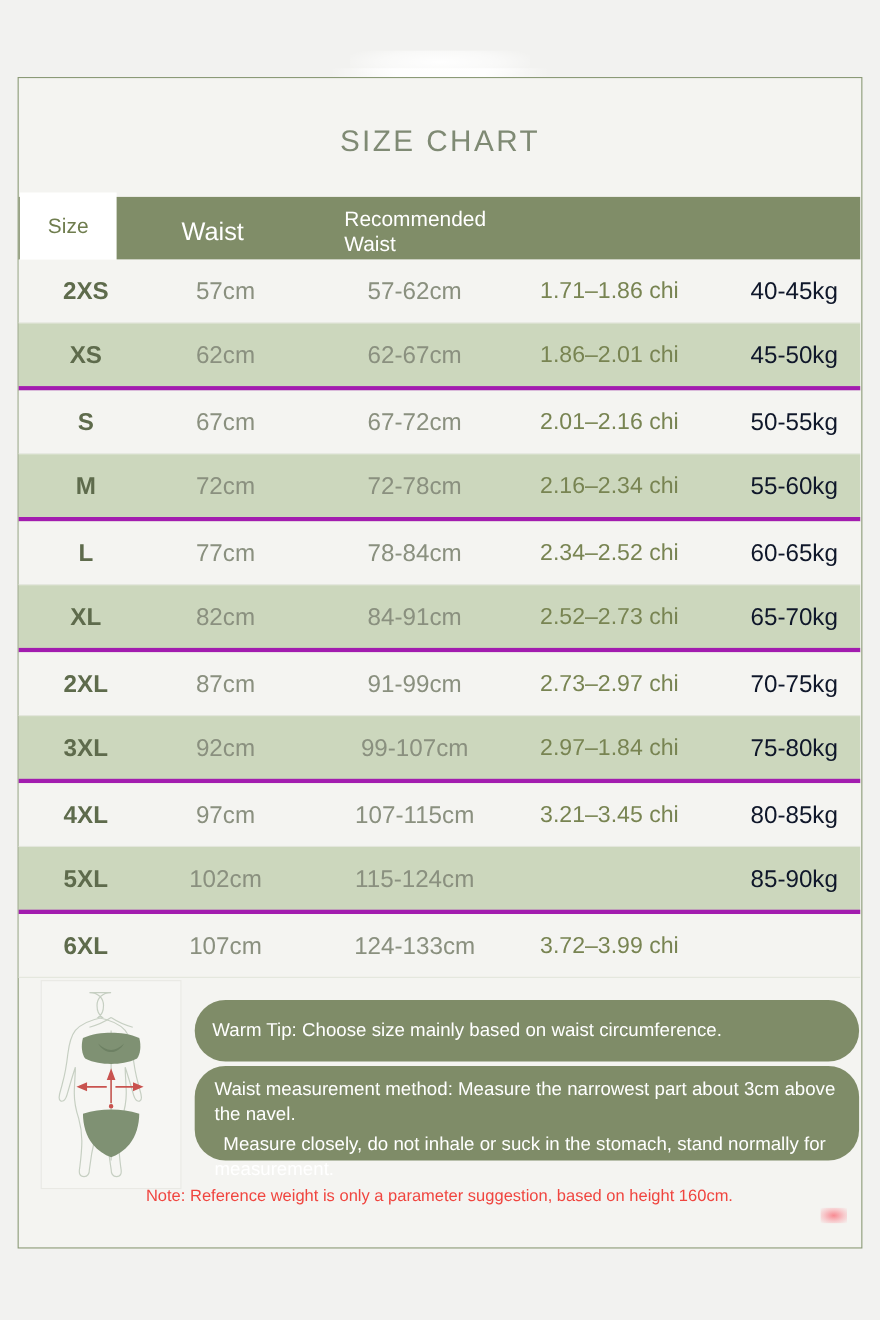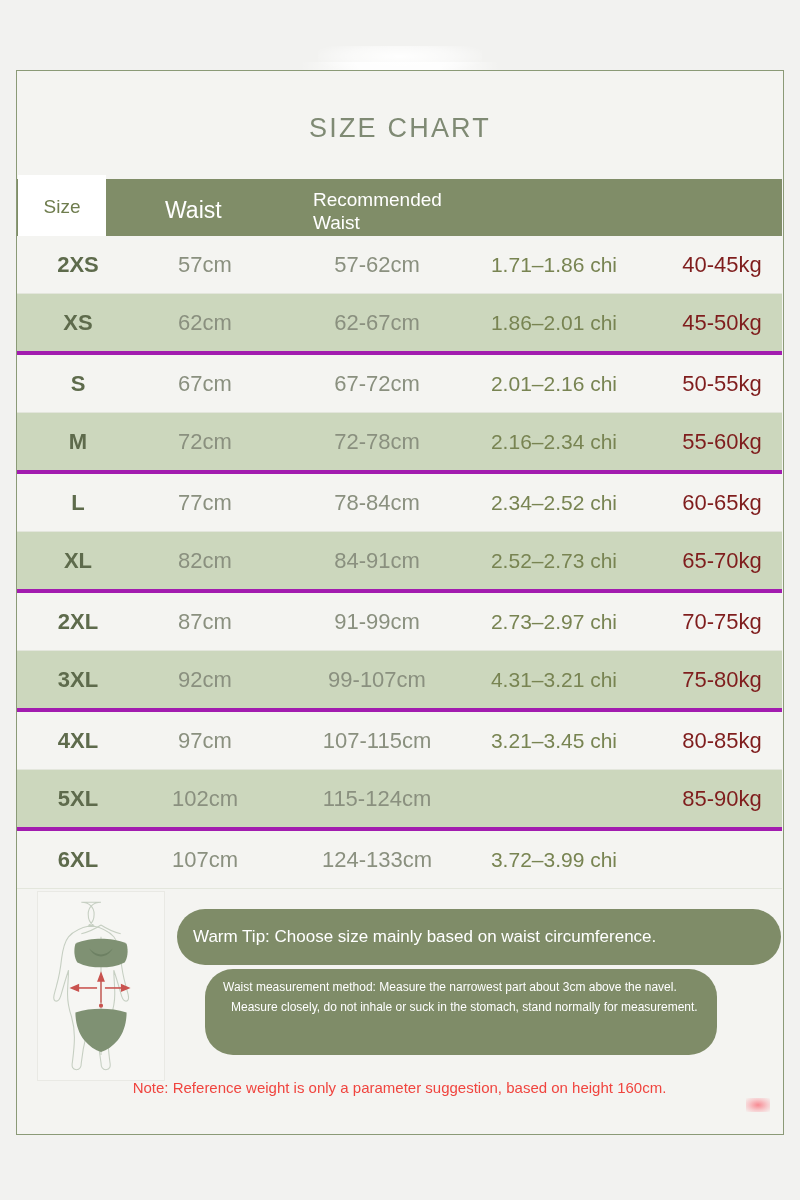--- a/index.html
+++ b/index.html
@@ -66,21 +66,21 @@
     display:flex;align-items:center;
     border-bottom:1px solid #e3e6dc;
   }
   .row.alt{background:#ccd7bd;border-bottom:4px solid #a21caf;padding-left:14px;}
   .row.plain{background:#f4f4f1;}
   .row .c{position:absolute;}
   .c-size{left:30px;width:62px;text-align:center;font-size:22px;font-weight:bold;color:#5e6b4c;}
   .c-waist{left:128px;width:120px;text-align:center;font-size:22px;color:#8a907f;}
   .c-rec{left:270px;width:180px;text-align:center;font-size:22px;color:#8a907f;}
   .c-chi{left:452px;width:170px;text-align:center;font-size:21px;color:#788452;}
-  .c-kg{left:630px;width:150px;text-align:center;font-size:22px;color:#7f1d1d;}
+  .c-kg{left:630px;width:150px;text-align:center;font-size:22px;color:#0f172a;}
 
   
   .bottom{position:absolute;left:0;top:820px;width:765px;height:240px;}
 
   .figure{
     position:absolute;left:20px;top:0px;width:128px;height:190px;
     background:#f6f6f3;border:1px solid #e9e9e4;box-sizing:border-box;
   }
 
   .pill{
@@ -89,23 +89,23 @@
     color:#ffffff;
     border-radius:28px;
   }
   .pill-tip{
     left:160px;top:18px;width:604px;height:56px;
     display:flex;align-items:center;
     font-size:17px;
     padding-left:16px;box-sizing:border-box;
   }
   .pill-method{
-    left:160px;top:78px;width:512px;height:86px;
-    font-size:12px;line-height:1.35;
-    padding:10px 18px 8px 18px;box-sizing:border-box;margin-left:28px;
+    left:160px;top:78px;width:604px;height:86px;
+    font-size:17px;line-height:1.35;
+    padding:10px 18px 8px 18px;box-sizing:border-box;
   }
   .pill-method p{margin:0;}
   .pill-method p.indent{margin-top:4px;text-indent:8px;}
 
   .note{
     position:absolute;left:0px;top:188px;width:765px;
     text-align:center;color:#f0453f;font-size:15px;
   }
 
   .pink-blob{
@@ -184,21 +184,21 @@
             <div class="c c-size">2XL</div>
             <div class="c c-waist">87cm</div>
             <div class="c c-rec">91-99cm</div>
             <div class="c c-chi">2.73–2.97 chi</div>
             <div class="c c-kg">70-75kg</div>
           </div>
           <div class="row alt">
             <div class="c c-size">3XL</div>
             <div class="c c-waist">92cm</div>
             <div class="c c-rec">99-107cm</div>
-            <div class="c c-chi">4.31–3.21 chi</div>
+            <div class="c c-chi">2.97–1.84 chi</div>
             <div class="c c-kg">75-80kg</div>
           </div>
           <div class="row plain">
             <div class="c c-size">4XL</div>
             <div class="c c-waist">97cm</div>
             <div class="c c-rec">107-115cm</div>
             <div class="c c-chi">3.21–3.45 chi</div>
             <div class="c c-kg">80-85kg</div>
           </div>
           <div class="row alt">

